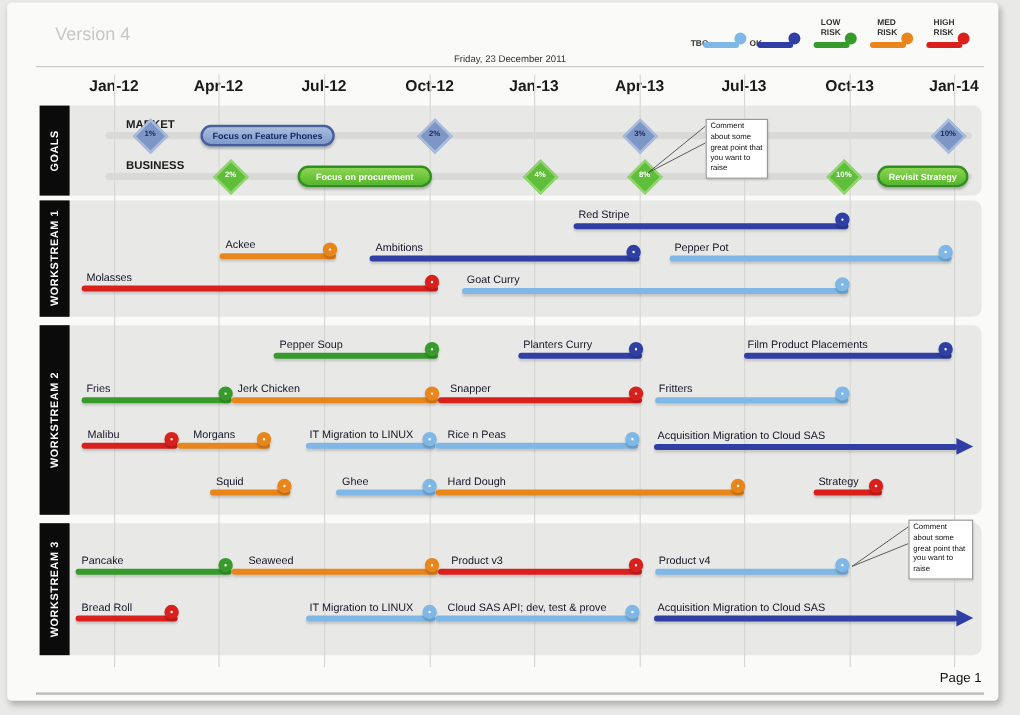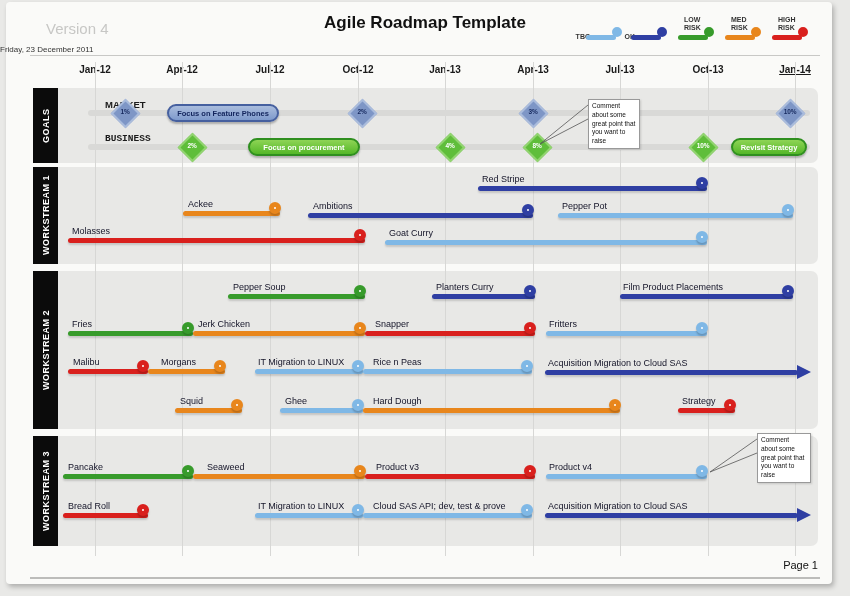--- a/index.html
+++ b/index.html
@@ -4,23 +4,23 @@
 <style>
   * { margin:0; padding:0; box-sizing:border-box; }
   body { font-family:"Liberation Sans", sans-serif; background:#e9e9e7; }
   #screen { position:relative; width:850px; height:596px; overflow:hidden; background:#e9e9e7; }
   #page { position:absolute; left:6px; top:2px; width:826px; height:582px; background:#fafaf8;
           border-radius:4px; box-shadow:2px 3px 5px rgba(0,0,0,.25); }
   .abs { position:absolute; }
   .version { font-size:15px; color:#c7c7c5; }
   .title { left:0; right:0; top:13px; text-align:center; font-size:17px; font-weight:bold; color:#111; }
   .subtitle { left:0; right:0; top:33px; text-align:center; font-size:10px; color:#222; }
-  .date { left:0; right:0; top:45px; font-size:8px; color:#333; }
+  .date { left:0; right:0; top:45px; text-align:center; font-size:8px; color:#333; }
   .hrule { height:1px; background:#c8c8c6; }
-  .tick { width:60px; text-align:center; font-size:10px; font-weight:bold; color:#1a1a1a; }
+  .tick { width:60px; text-align:center; font-size:13px; font-weight:bold; color:#1a1a1a; }
   .lane { background:#e8e8e6; border-radius:0 7px 7px 0; }
   .lane-label { width:25px; height:100%; background:#0b0b0b; color:#fff; font-size:9px; font-weight:bold;
                 display:flex; align-items:center; justify-content:center; letter-spacing:.5px;
                 writing-mode:vertical-rl; transform:rotate(180deg); }
   .grid { width:1px; background:#d7d7d5; }
   .track { height:6px; background:#d9d9d7; border-radius:3px; }
   .rowlab { font-size:9.5px; font-weight:600; color:#1b1b1b; }
   .tlabel { font-size:9px; color:#141428; white-space:nowrap; }
   .tline { height:5px; border-radius:3px; box-shadow:0 2px 2px rgba(0,0,0,.15); }
   .tring { width:12px; height:12px; border-radius:50%; background:#fff; border-style:solid; border-width:5px;
@@ -44,21 +44,20 @@
   .legend-lab { font-size:7px; font-weight:bold; color:#333; line-height:1.15; }
   .pagenum { font-size:11px; color:#111; }
 </style>
 </head>
 <body>
 
 <div id="screen">
   <div id="page"></div>
 
   <div class="abs version" style="left:46px; top:20px;">Version 4</div>
-  <div class="abs title">Agile Roadmap Template</div>
   <div class="abs date">Friday, 23 December 2011</div>
 
   <div class="abs hrule" style="left:30px; top:55px; width:790px;"></div>
 
   <div id="legend">
       <div class="abs">
         <div class="abs legend-lab" style="left: 560px; top: 33px; width: 30px; text-align: right;">TBC</div>
         <div class="abs legend-line" style="left: 586px; top: 34.5px; width: 30px; background: rgb(127, 184, 230);"></div>
         <div class="abs legend-ring" style="left: 612px; top: 27px; border-color: rgb(127, 184, 230);"></div>
       </div>
@@ -85,21 +84,21 @@
     </div>
   <div id="timeline">
       <div class="abs tick" style="left: 65px; top: 64px;">Jan-12</div>
       <div class="abs tick" style="left: 152px; top: 64px;">Apr-12</div>
       <div class="abs tick" style="left: 240px; top: 64px;">Jul-12</div>
       <div class="abs tick" style="left: 328px; top: 64px;">Oct-12</div>
       <div class="abs tick" style="left: 415px; top: 64px; text-align: center;">Jan-13</div>
       <div class="abs tick" style="left: 503px; top: 64px;">Apr-13</div>
       <div class="abs tick" style="left: 590px; top: 64px;">Jul-13</div>
       <div class="abs tick" style="left: 678px; top: 64px;">Oct-13</div>
-      <div class="abs tick" style="left: 765px; top: 64px; text-decoration: underline;">Jan-14</div>
+      <div class="abs tick" style="left: 765px; top: 64px;">Jan-14</div>
     </div>
   <div id="lanes">
       <div class="abs lane" style="left: 33px; top: 88px; width: 785px; height: 75px;">
         <div class="lane-label">GOALS</div>
       </div>
       <div class="abs lane" style="left: 33px; top: 167px; width: 785px; height: 97px;">
         <div class="lane-label">WORKSTREAM 1</div>
       </div>
       <div class="abs lane" style="left: 33px; top: 271px; width: 785px; height: 158px;">
         <div class="lane-label">WORKSTREAM 2</div>
@@ -116,21 +115,21 @@
       <div class="abs grid" style="left: 445px; top: 62px; height: 494px;"></div>
       <div class="abs grid" style="left: 533px; top: 62px; height: 494px;"></div>
       <div class="abs grid" style="left: 620px; top: 62px; height: 494px;"></div>
       <div class="abs grid" style="left: 708px; top: 62px; height: 494px;"></div>
       <div class="abs grid" style="left: 795px; top: 62px; height: 494px;"></div>
     </div>
   <div id="goals">
       <div class="abs track" style="left: 88px; top: 110px; width: 722px;"></div>
       <div class="abs rowlab" style="left: 105px; top: 99px;">MARKET</div>
       <div class="abs track" style="left: 88px; top: 144px; width: 722px;"></div>
-      <div class="abs rowlab" style="left: 105px; top: 133px; font-family: Liberation Mono, monospace;">BUSINESS</div>
+      <div class="abs rowlab" style="left: 105px; top: 133px;">BUSINESS</div>
       <div class="abs pill pill-blue" style="left: 167px; top: 104px; width: 112px;">Focus on Feature Phones</div>
       <div class="abs pill pill-green" style="left: 248px; top: 138px; width: 112px;">Focus on procurement</div>
       <div class="abs pill pill-green" style="left: 731px; top: 138px; width: 76px;">Revisit Strategy</div>
       <div class="abs diamond dm" style="left: 114.5px; top: 102.5px; width: 21px; height: 21px;">
         <span>1%</span>
       </div>
       <div class="abs diamond dm" style="left: 351.5px; top: 102.5px; width: 21px; height: 21px;">
         <span>2%</span>
       </div>
       <div class="abs diamond dm" style="left: 522.5px; top: 102.5px; width: 21px; height: 21px;">

